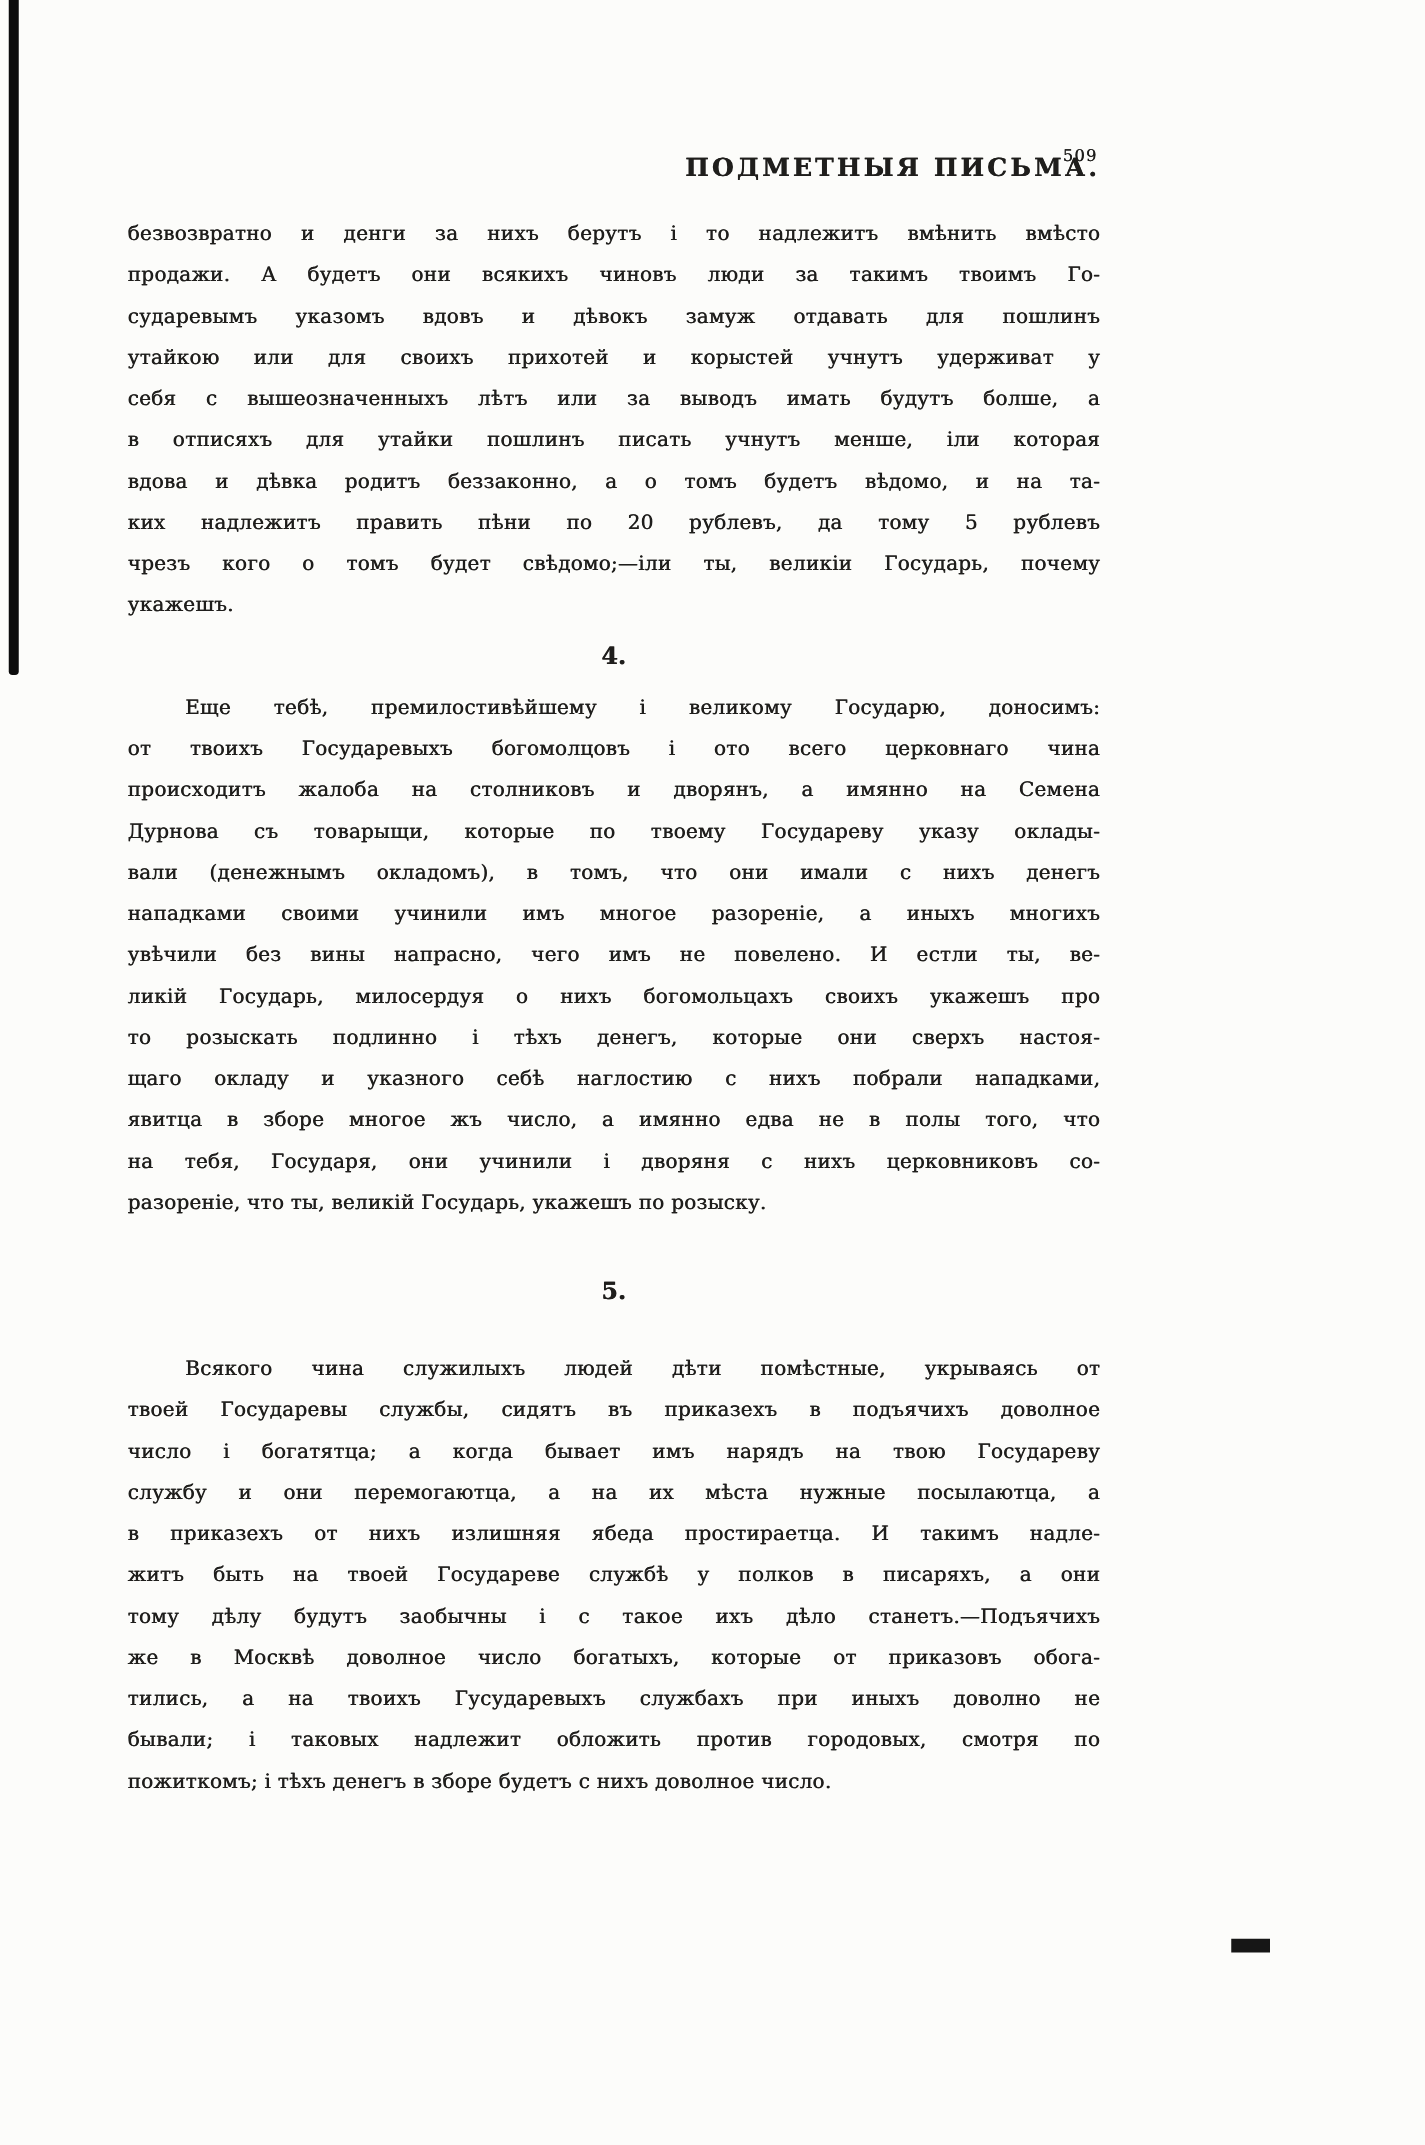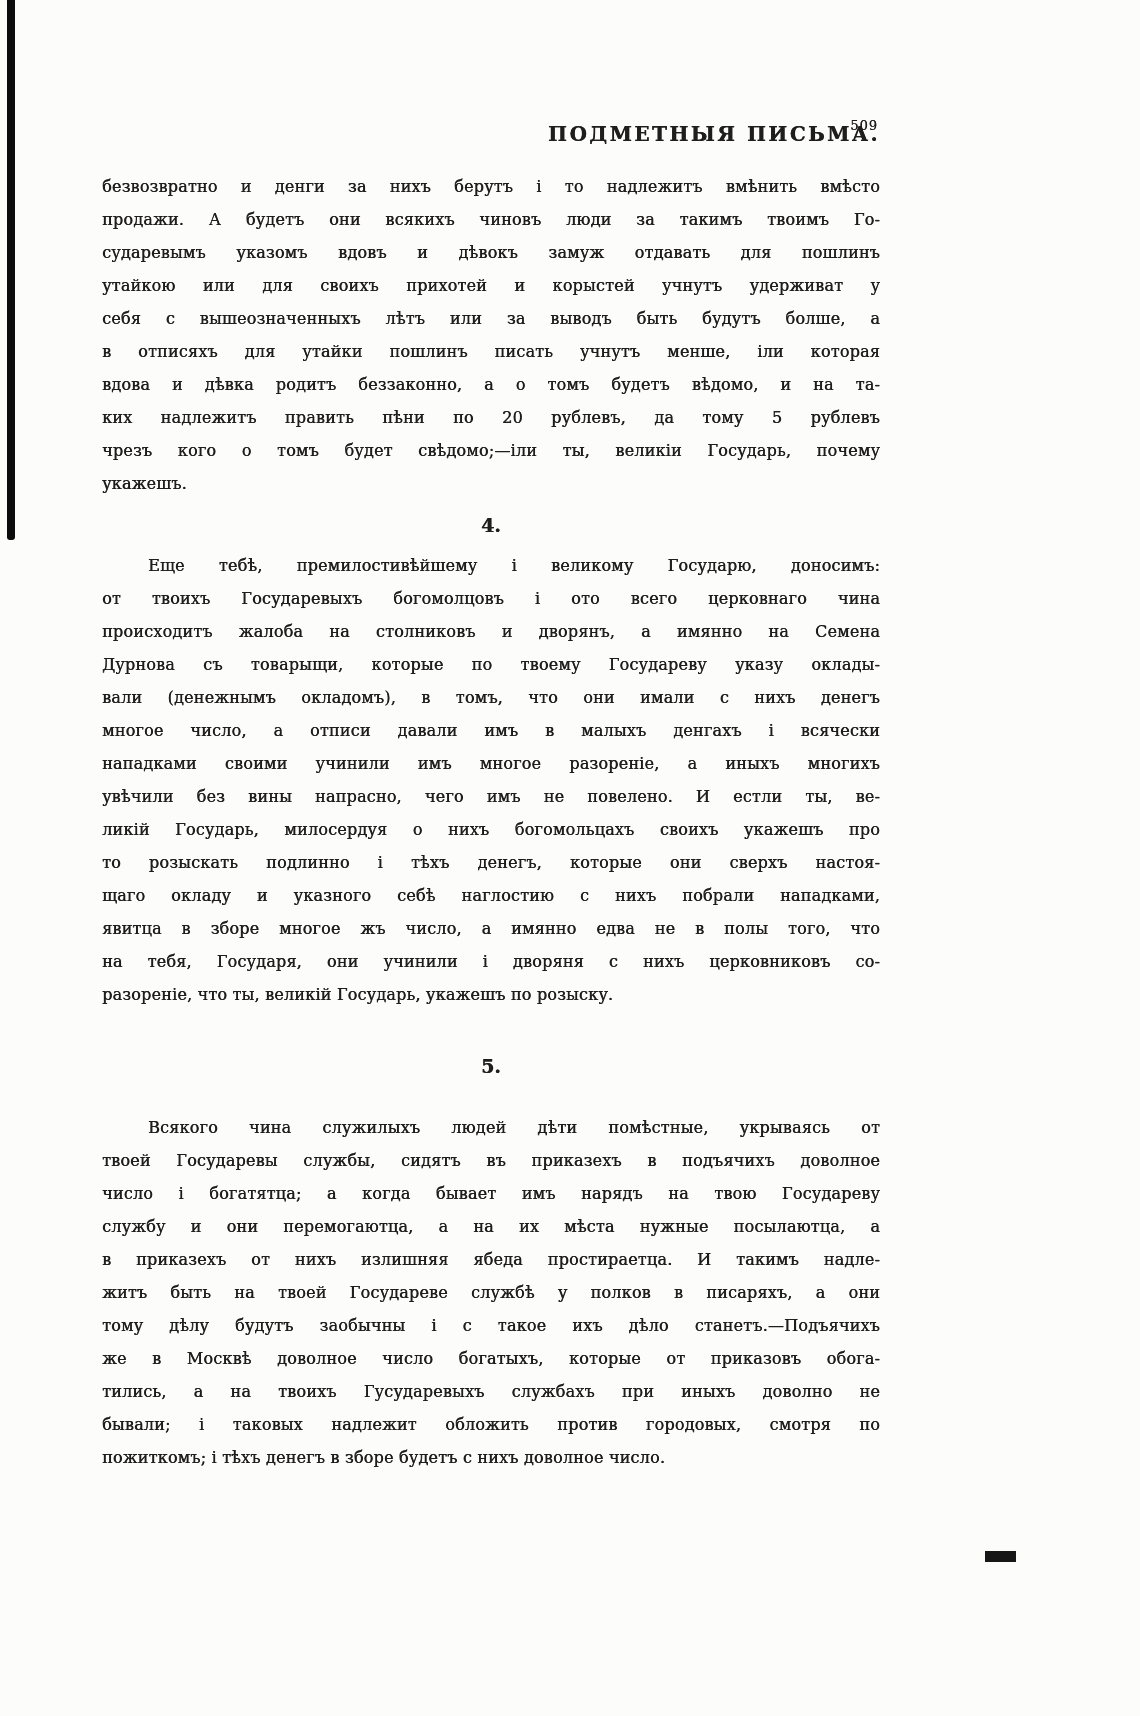--- a/index.html
+++ b/index.html
@@ -104,35 +104,34 @@
     <div class="header">
       <div class="header-title">ПОДМЕТНЫЯ ПИСЬМА.</div>
       <div class="page-number">509</div>
     </div>
     <div>
         <div class="paragraph">
           <div class="line">безвозвратно и денги за нихъ берутъ і то надлежитъ вмѣнить вмѣсто</div>
           <div class="line">продажи. А будетъ они всякихъ чиновъ люди за такимъ твоимъ Го-</div>
           <div class="line">сударевымъ указомъ вдовъ и дѣвокъ замуж отдавать для пошлинъ</div>
           <div class="line">утайкою или для своихъ прихотей и корыстей учнутъ удерживат у</div>
-          <div class="line">себя с вышеозначенныхъ лѣтъ или за выводъ быть будутъ болше, а</div>
+          <div class="line">себя с вышеозначенныхъ лѣтъ или за выводъ имать будутъ болше, а</div>
           <div class="line">в отписяхъ для утайки пошлинъ писать учнутъ менше, іли которая</div>
           <div class="line">вдова и дѣвка родитъ беззаконно, а о томъ будетъ вѣдомо, и на та-</div>
           <div class="line">ких надлежитъ править пѣни по 20 рублевъ, да тому 5 рублевъ</div>
           <div class="line">чрезъ кого о томъ будет свѣдомо;—іли ты, великіи Государь, почему</div>
           <div class="line last">укажешъ.</div>
         </div>
         <div class="heading heading-1">4.</div>
         <div class="paragraph">
           <div class="line indent">Еще тебѣ, премилостивѣйшему і великому Государю, доносимъ:</div>
           <div class="line">от твоихъ Государевыхъ богомолцовъ і ото всего церковнаго чина</div>
           <div class="line">происходитъ жалоба на столниковъ и дворянъ, а имянно на Семена</div>
           <div class="line">Дурнова съ товарыщи, которые по твоему Государеву указу оклады-</div>
           <div class="line">вали (денежнымъ окладомъ), в томъ, что они имали с нихъ денегъ</div>
-          <div class="line">многое число, а отписи давали имъ в малыхъ денгахъ і всячески</div>
           <div class="line">нападками своими учинили имъ многое разореніе, а иныхъ многихъ</div>
           <div class="line">увѣчили без вины напрасно, чего имъ не повелено. И естли ты, ве-</div>
           <div class="line">ликій Государь, милосердуя о нихъ богомольцахъ своихъ укажешъ про</div>
           <div class="line">то розыскать подлинно і тѣхъ денегъ, которые они сверхъ настоя-</div>
           <div class="line">щаго окладу и указного себѣ наглостию с нихъ побрали нападками,</div>
           <div class="line">явитца в зборе многое жъ число, а имянно едва не в полы того, что</div>
           <div class="line">на тебя, Государя, они учинили і дворяня с нихъ церковниковъ со-</div>
           <div class="line last">разореніе, что ты, великій Государь, укажешъ по розыску.</div>
         </div>
         <div class="heading heading-2">5.</div>

